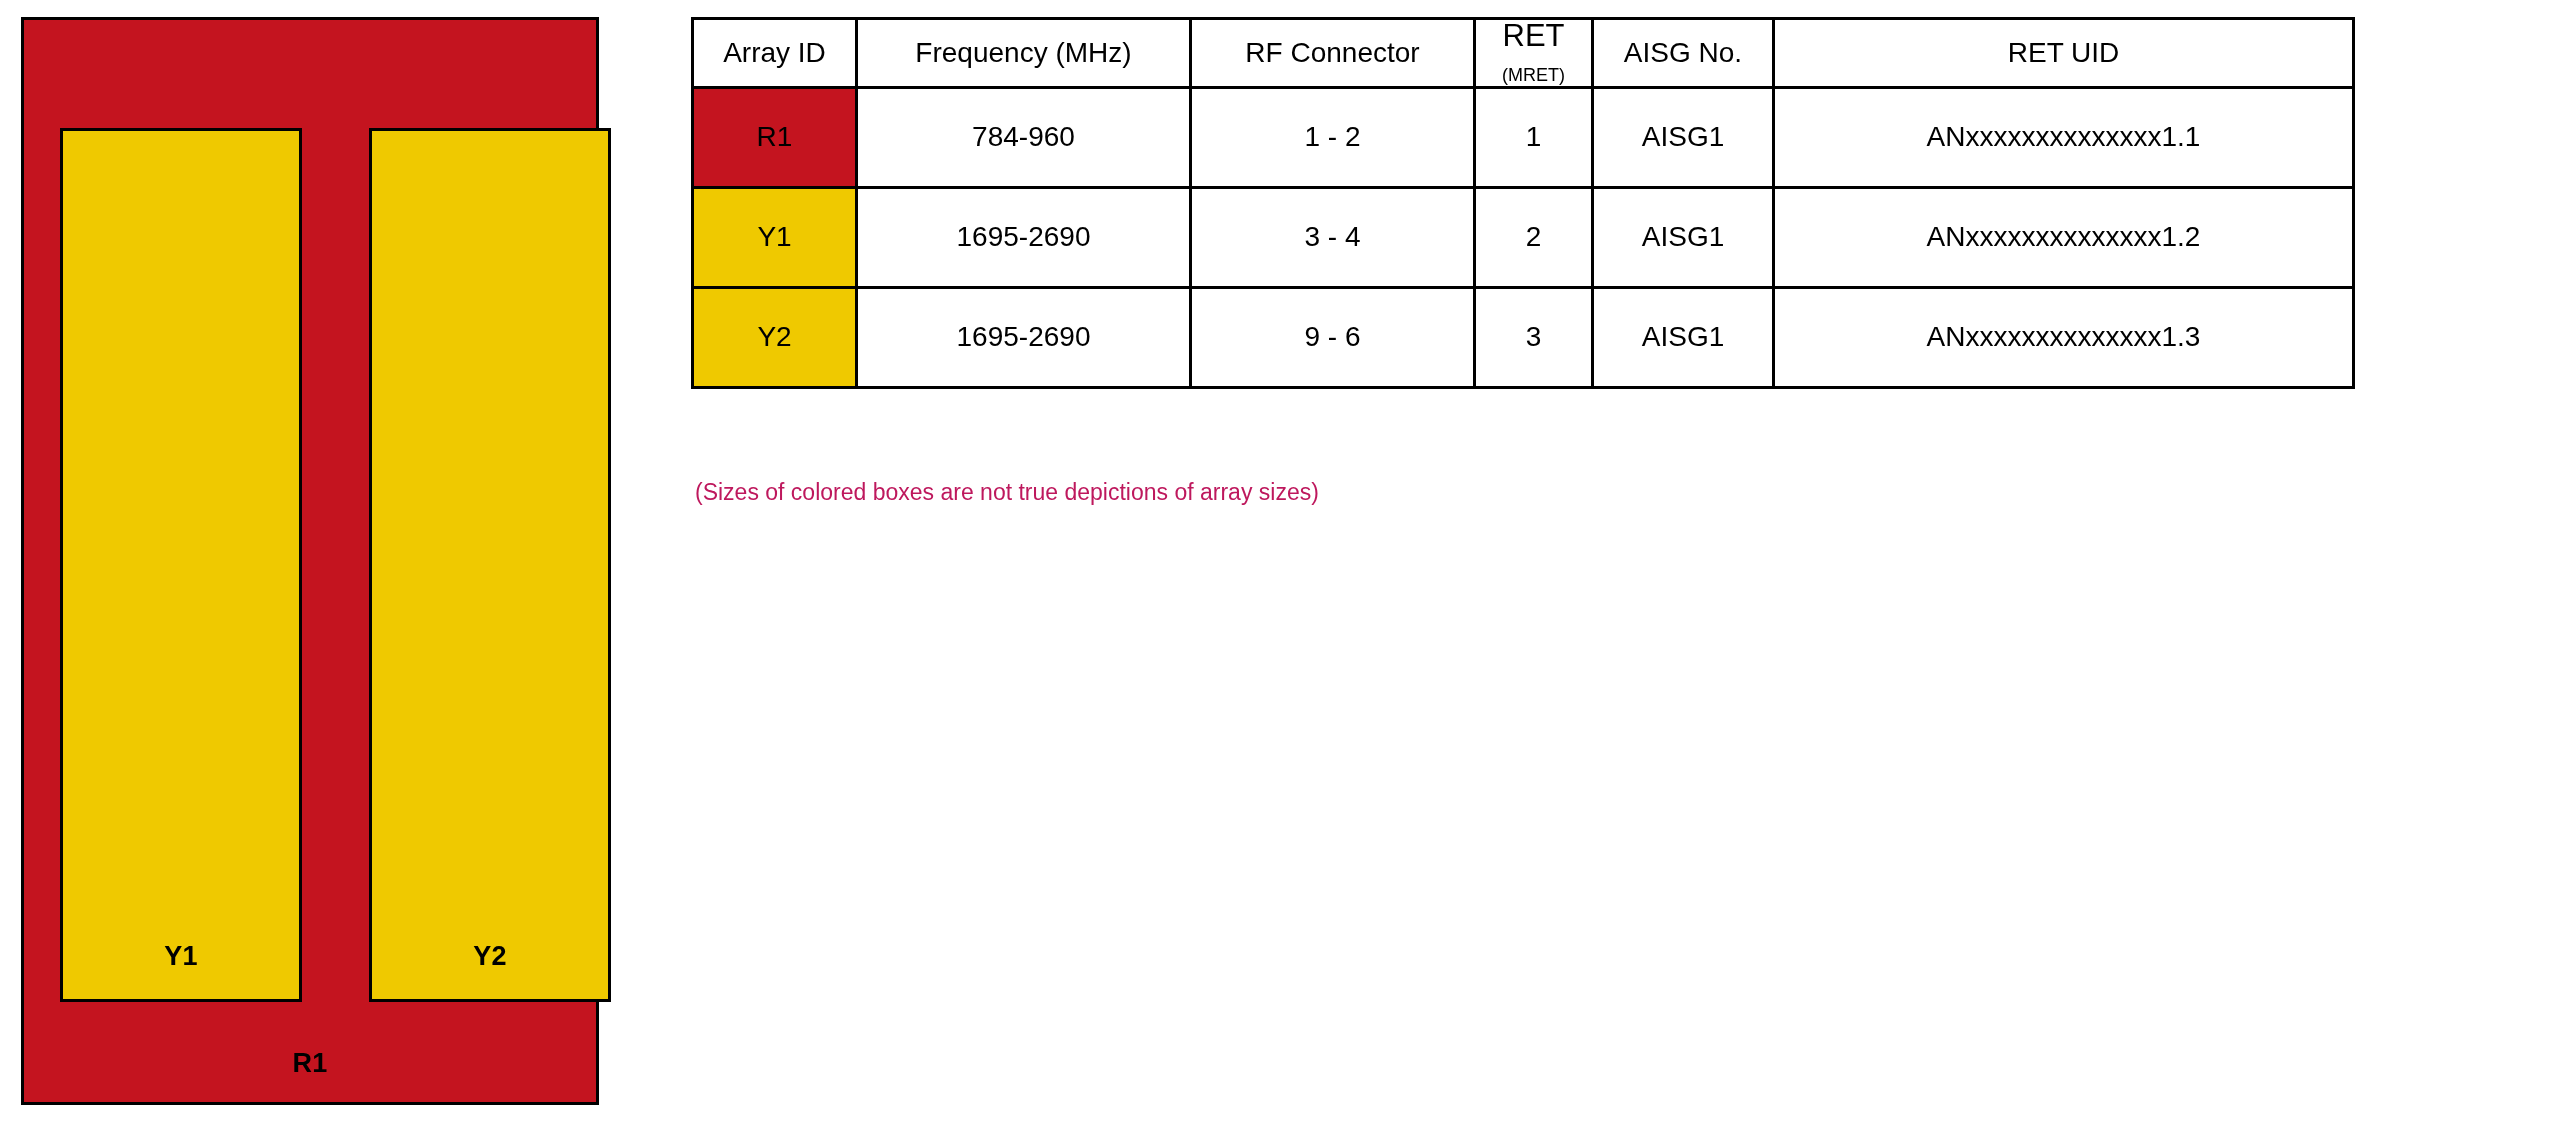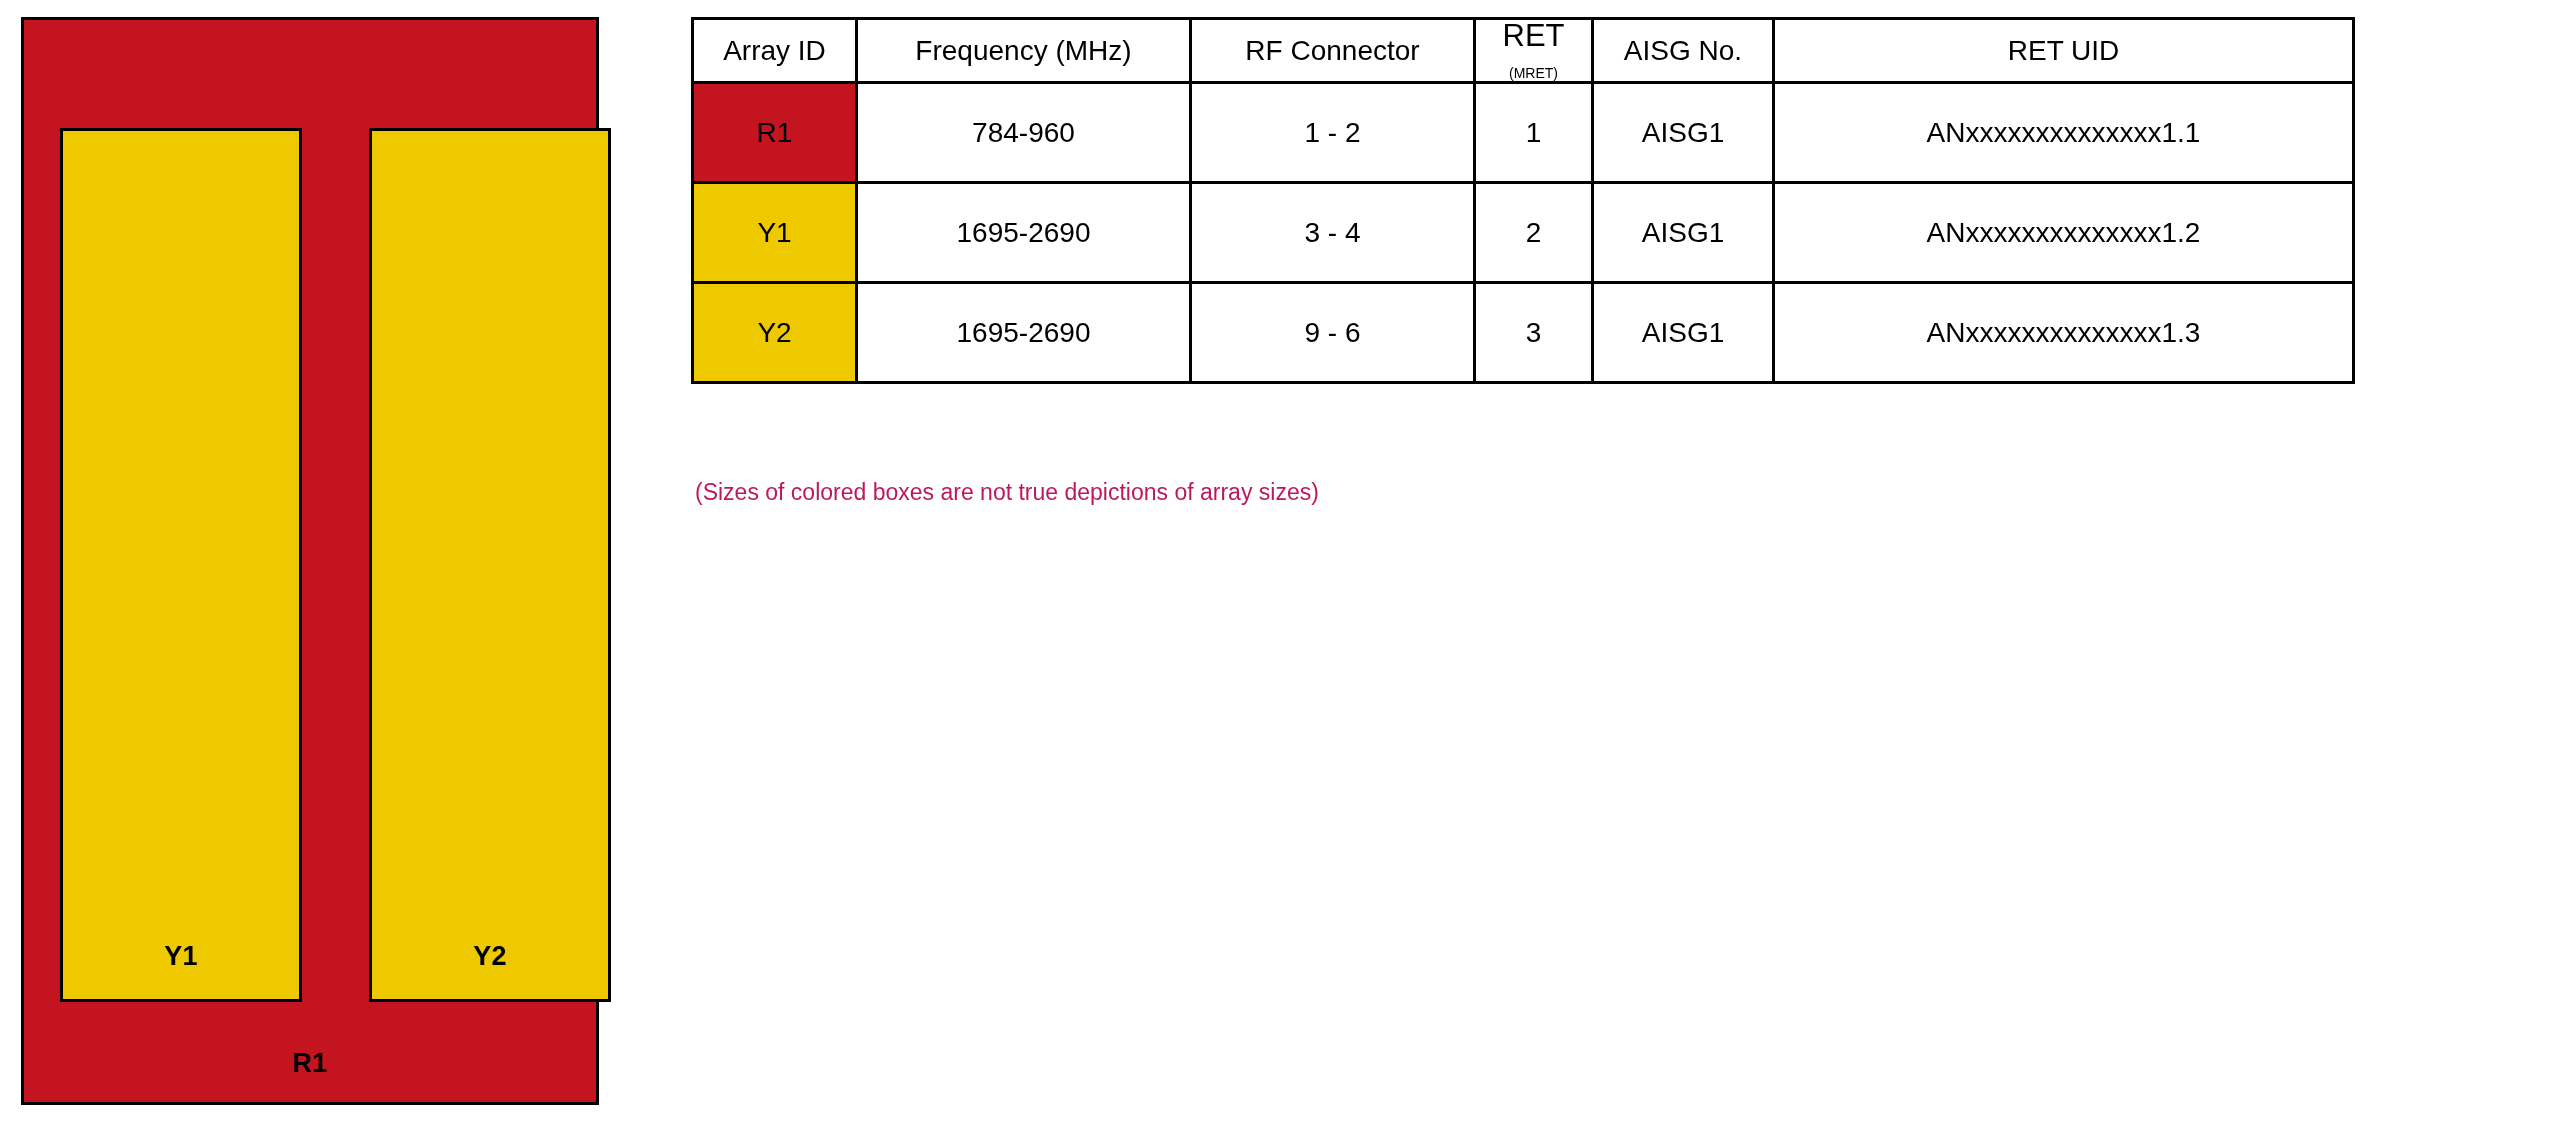--- a/index.html
+++ b/index.html
@@ -116,21 +116,21 @@
   col.c-aisg    { width: 181px; }
   col.c-uid     { width: 580px; }
 
   .ret-head-main {
     display: block;
     font-size: 31px;
     line-height: 1.0;
   }
   .ret-head-sub {
     display: block;
-    font-size: 14px;
+    font-size: 18px;
     line-height: 1.1;
     margin-top: 15px;
   }
 
   td.cell-array-id {
     font-size: 28px;
   }
   td.cell-array-id.swatch-red    { background: #C4141F; }
   td.cell-array-id.swatch-yellow { background: #EFC900; }
 

